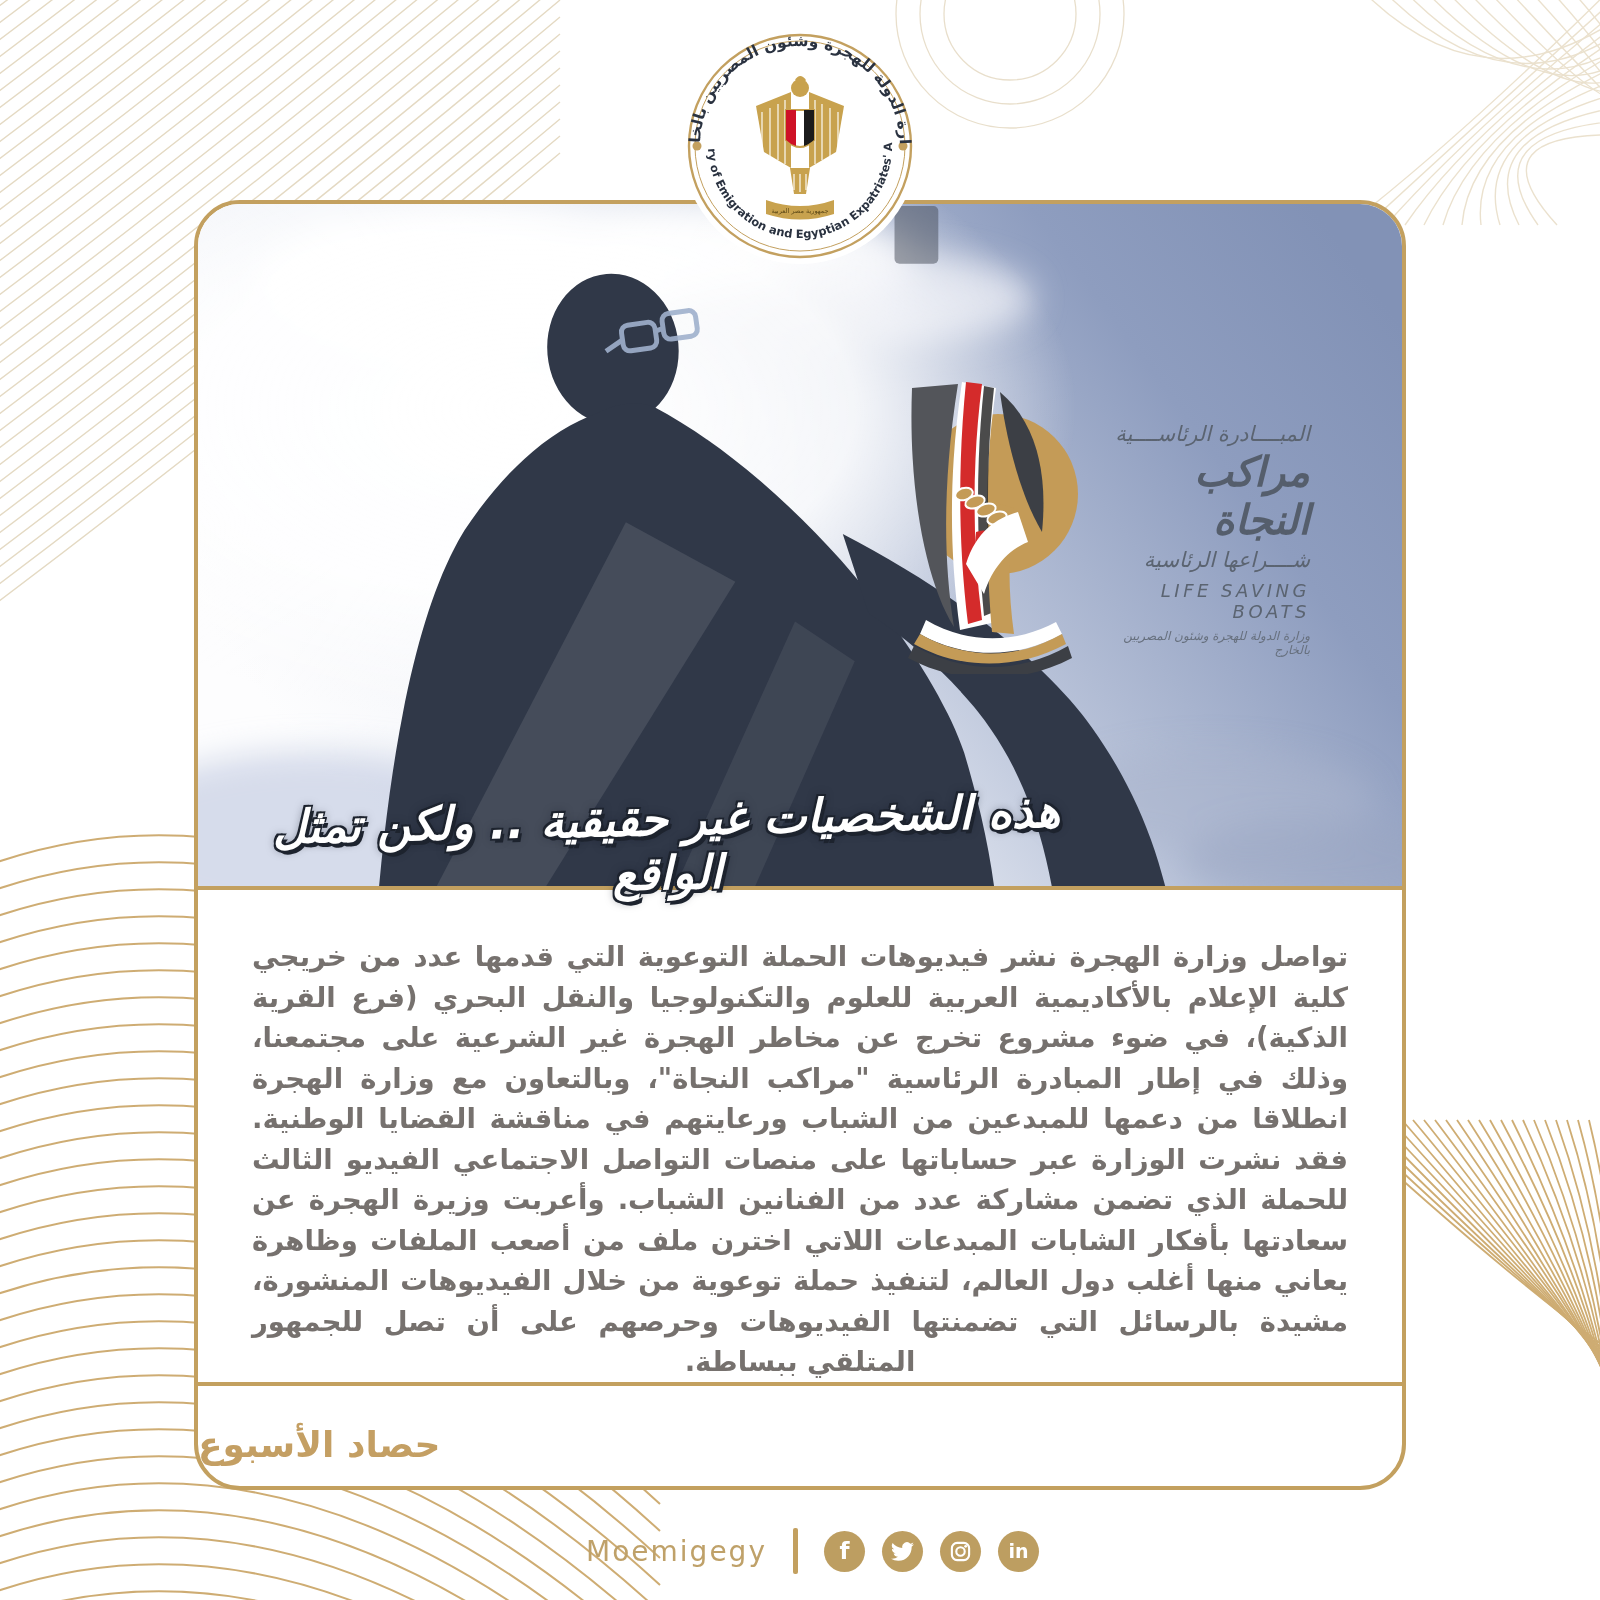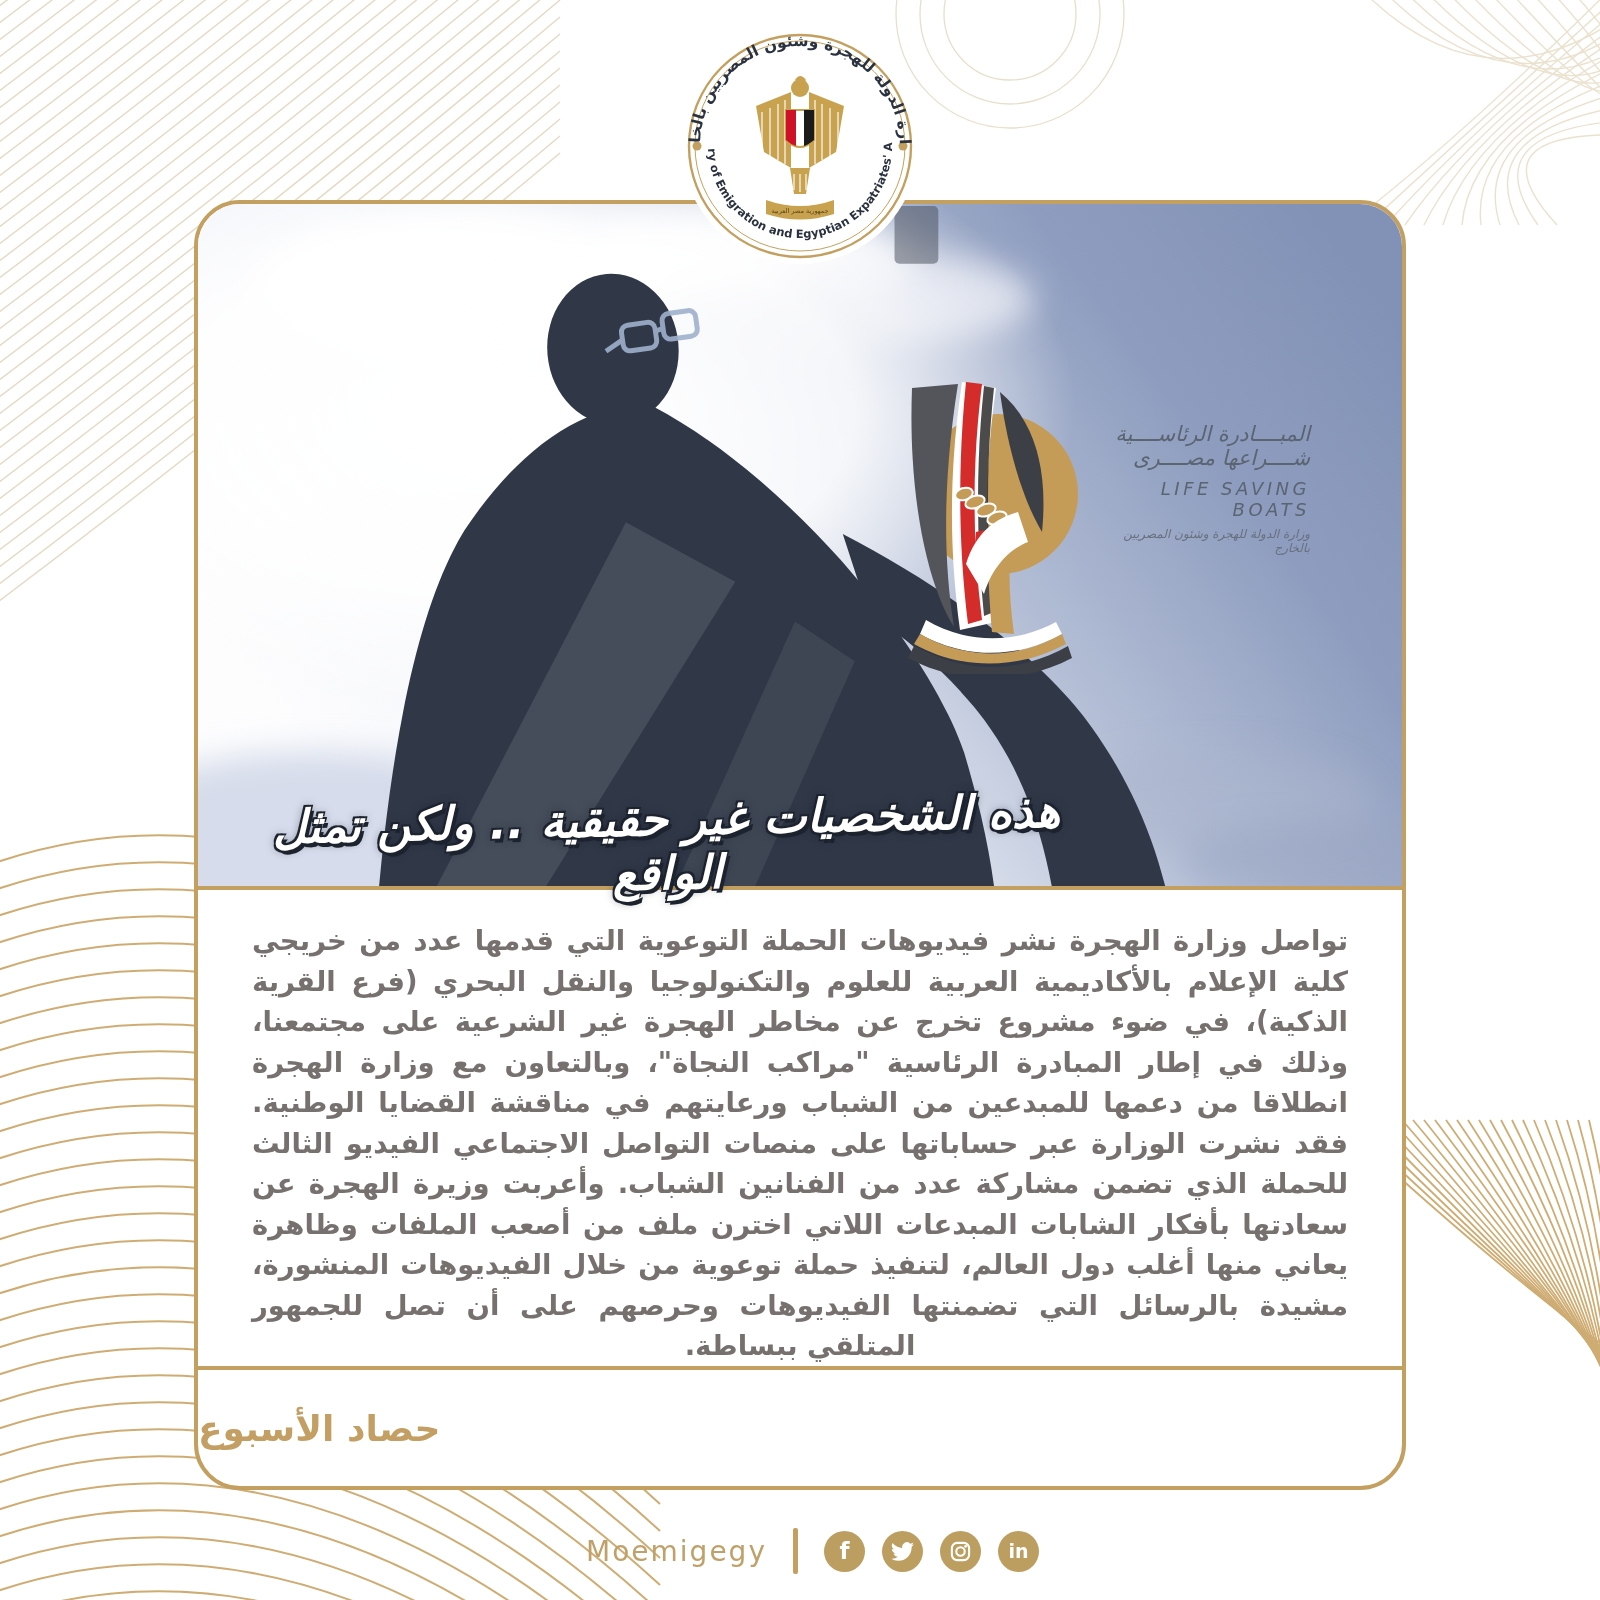--- a/index.html
+++ b/index.html
@@ -17,21 +17,21 @@
            transform:rotate(-1.2deg);
            text-shadow:3px 4px 0 #1d232e,-2px -2px 0 #1d232e,2px -2px 0 #1d232e,-2px 2px 0 #1d232e,0 0 10px rgba(15,20,35,.55);}
   
   .lsb-mark{position:absolute;left:698px;top:178px;}
   .lsb-text{position:absolute;left:886px;top:218px;width:226px;text-align:right;direction:rtl;color:#5B6471;font-style:italic;}
   .lsb-text .t1,.lsb-text .t3{font-size:21px;letter-spacing:.5px;}
   .lsb-text .t2{font-size:41px;font-weight:bold;color:#555E6C;margin:2px 0 4px;}
   .lsb-text .t4{font-size:18px;letter-spacing:3.5px;direction:ltr;margin-top:8px;color:#5B6471;}
   .lsb-text .t5{font-size:12px;margin-top:7px;color:#67707E;}
   
-  .article{flex:1;padding:30px 54px 0 54px;direction:rtl;}
+  .article{flex:1;padding:46px 54px 0 54px;direction:rtl;}
   .article p{margin:0;font-size:27.5px;line-height:40.5px;font-weight:bold;color:#76716E;
              text-align:justify;text-align-last:center;}
   .week{flex:none;height:118px;border-top:4px solid #C3A05F;display:flex;
         align-items:center;justify-content:flex-start;}
   .week .title{font-size:36px;font-weight:bold;color:#C49F63;direction:rtl;}
   
   .roundel{position:absolute;left:682px;top:28px;width:236px;height:236px;z-index:3;}
   
   .footer{position:absolute;left:0;top:1516px;width:1600px;height:70px;z-index:2;
           display:flex;align-items:center;justify-content:center;gap:26px;}
@@ -241,21 +241,22 @@
         <ellipse cx="101" cy="136" rx="10" ry="6" transform="rotate(-18 101 136)"></ellipse>
       </g>
       <path d="M 80 150 q 10 -4 14 2 q 4 14 -2 26 q -10 2 -14 -4 Z" fill="#d42b2b"></path>
       <path d="M 70 182 C 80 150 100 136 122 130 L 132 160 C 112 168 96 186 88 212 Z" fill="#ffffff"></path>
       <path d="M 30 238 C 70 262 120 262 160 240 L 166 252 C 120 278 66 276 24 252 Z" fill="#ffffff"></path>
       <path d="M 24 252 C 70 278 120 278 166 252 L 170 262 C 122 288 64 288 18 262 Z" fill="#c49b57"></path>
       <path d="M 18 264 C 70 292 122 292 172 264 L 176 276 C 122 304 60 302 12 276 Z" fill="#3c3f45"></path>
     </svg>
     <div class="lsb-text">
       <div class="t1">المبــــادرة الرئاســــية</div>
-      <div class="t3">شــــراعها مصــــرى</div>
+      <div class="t2">مراكب النجاة</div>
+      <div class="t3">شــــراعها الرئاسية</div>
       <div class="t4">LIFE SAVING BOATS</div>
       <div class="t5">وزارة الدولة للهجرة وشئون المصريين بالخارج</div>
     </div>
 
     <div class="caption">هذه الشخصيات غير حقيقية .. ولكن تمثل الواقع</div>
   </div>
 
   <div class="article">
     <p>تواصل وزارة الهجرة نشر فيديوهات الحملة التوعوية التي قدمها عدد من خريجي كلية الإعلام بالأكاديمية العربية للعلوم والتكنولوجيا والنقل البحري (فرع القرية الذكية)، في ضوء مشروع تخرج عن مخاطر الهجرة غير الشرعية على مجتمعنا، وذلك في إطار المبادرة الرئاسية "مراكب النجاة"، وبالتعاون مع وزارة الهجرة انطلاقا من دعمها للمبدعين من الشباب ورعايتهم في مناقشة القضايا الوطنية. فقد نشرت الوزارة عبر حساباتها على منصات التواصل الاجتماعي الفيديو الثالث للحملة الذي تضمن مشاركة عدد من الفنانين الشباب. وأعربت وزيرة الهجرة عن سعادتها بأفكار الشابات المبدعات اللاتي اخترن ملف من أصعب الملفات وظاهرة يعاني منها أغلب دول العالم، لتنفيذ حملة توعوية من خلال الفيديوهات المنشورة، مشيدة بالرسائل التي تضمنتها الفيديوهات وحرصهم على أن تصل للجمهور المتلقي ببساطة.</p>
   </div>

